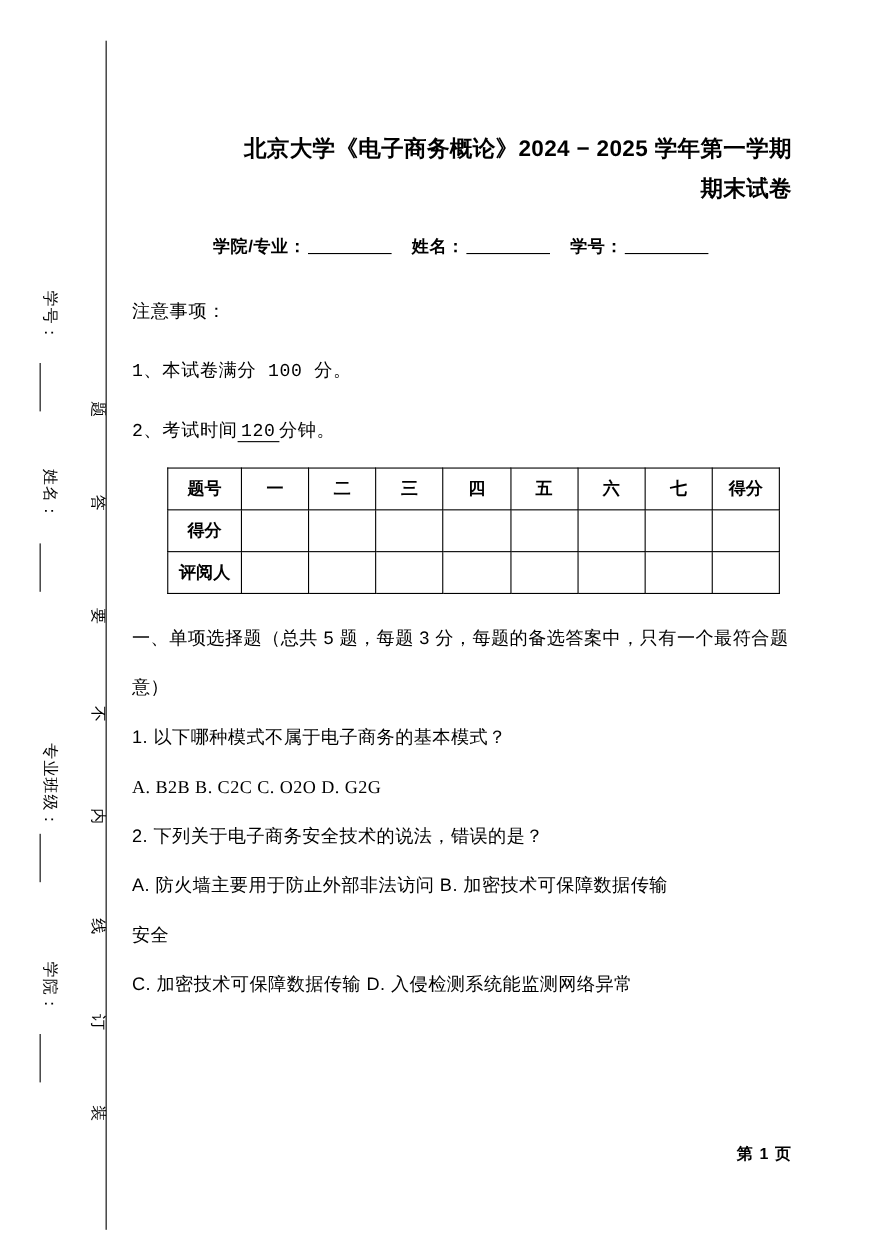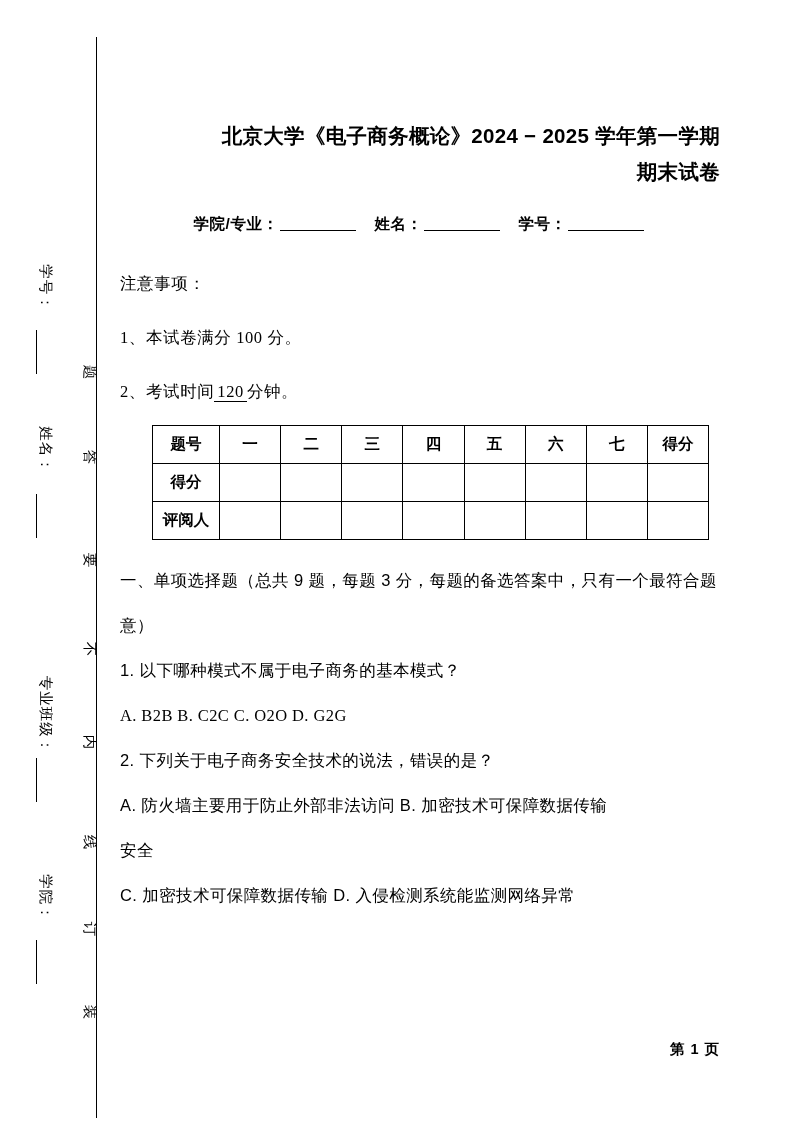--- a/index.html
+++ b/index.html
@@ -102,21 +102,21 @@
     margin: 0 2px;
   }
   .info-gap { display: inline-block; width: 16px; }
 
   #notice-block {
     padding-top: 22px;
     font-size: 16.5px;
     line-height: 54px;
     letter-spacing: 0.6px;
   }
-  #notice-block p { margin: 0; }
+  #notice-block p { margin: 0; font-family: Liberation Mono, monospace; }
   .underline-val {
     border-bottom: 1.2px solid #000;
     padding: 0 3px;
   }
 
   
   #score-table-wrap {
     padding-top: 6px;
     padding-left: 32px;
   }
@@ -244,21 +244,21 @@
         <td></td>
         <td></td>
         <td></td>
         <td></td>
       </tr>
     </tbody>
       </table>
   </div>
 
   <div id="questions">
-    <p class="sans">一、单项选择题（总共 9 题，每题 3 分，每题的备选答案中，只有一个最符合题意）</p>
+    <p class="sans">一、单项选择题（总共 5 题，每题 3 分，每题的备选答案中，只有一个最符合题意）</p>
     <p class="sans">1. 以下哪种模式不属于电子商务的基本模式？</p>
     <p>A. B2B    B. C2C    C. O2O    D. G2G</p>
     <p class="sans">2. 下列关于电子商务安全技术的说法，错误的是？</p>
     <p class="sans">A. 防火墙主要用于防止外部非法访问    B. 加密技术可保障数据传输</p>
     <p class="sans">安全</p>
     <p class="sans">C. 加密技术可保障数据传输    D. 入侵检测系统能监测网络异常</p>
   </div>
 
 </div>
 

